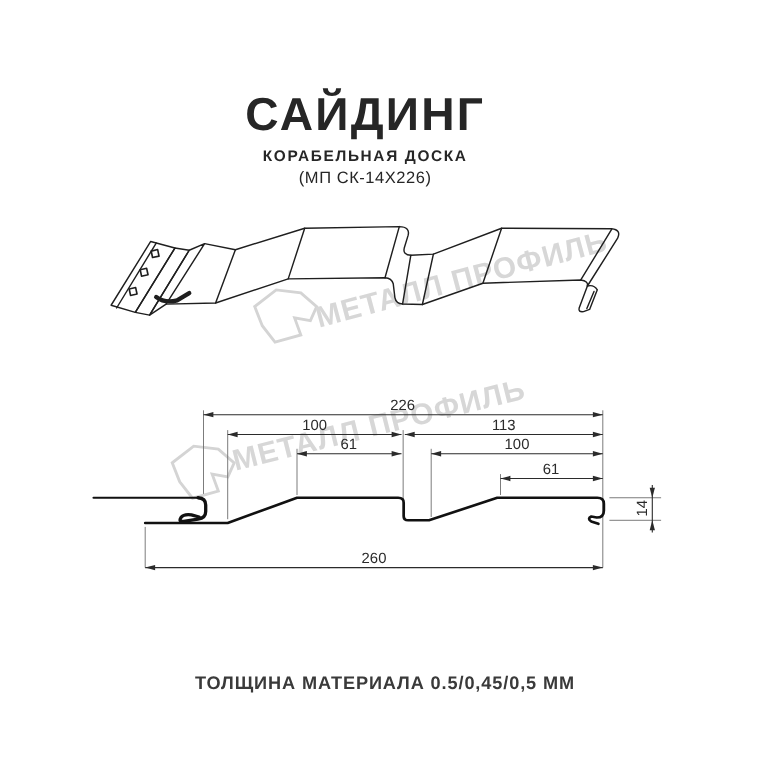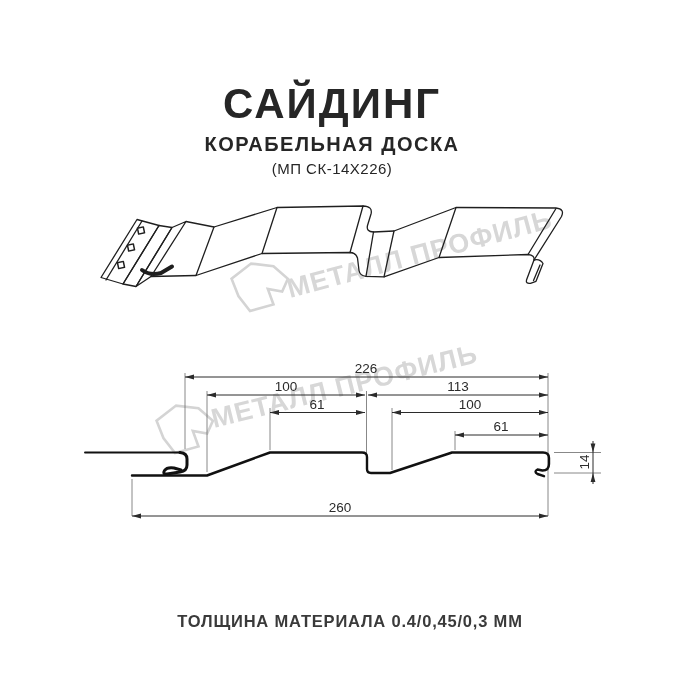--- a/index.html
+++ b/index.html
@@ -1,20 +1,20 @@
 <!DOCTYPE html>
 <html><head>
 <meta charset="utf-8">
 <style>
   html,body{margin:0;padding:0;background:#fff;}
   .page{position:relative;width:700px;height:700px;background:#fff;overflow:hidden;
         font-family:"Liberation Sans",sans-serif;}
   .hdr{position:absolute;left:0;top:47px;width:664px;text-align:center;color:#262626;margin-top:35px;}
   .hdr .title{font-size:42px;font-weight:800;letter-spacing:2px;line-height:1.05;}
-  .hdr .subtitle{font-size:20px;font-weight:700;letter-spacing:1.5px;margin-top:7px;}
+  .hdr .subtitle{font-size:14px;font-weight:700;letter-spacing:1.5px;margin-top:7px;}
   .hdr .model{font-size:15px;font-weight:400;letter-spacing:.5px;margin-top:4px;}
   .ftr{position:absolute;left:0;top:612px;width:700px;text-align:center;
        font-size:16.5px;font-weight:700;letter-spacing:.8px;color:#3a3a3a;}
   svg{position:absolute;left:0;top:0;}
   .dimtxt{font-family:"Liberation Sans",sans-serif;font-size:13.5px;fill:#2b2b2b;}
   .wmtxt{font-family:"Liberation Sans",sans-serif;font-size:27px;font-weight:700;
          letter-spacing:1px;fill:#d7d7d7;}
 </style>
 </head>
 <body>
@@ -134,14 +134,14 @@
       <g stroke="#111" fill="none" stroke-linejoin="round" stroke-linecap="round">
         <path stroke-width="1.9" d="M 85,452.5 H 180"></path>
         <path stroke-width="3" d="M 180,452.5 Q 187,453 187,459 L 187,465 Q 187,471 180,472 L 167,474 Q 162,474.5 164.5,470.5 Q 167,467 174,468 L 181,470"></path>
         <path stroke-width="2.4" d="M 132,475.5 H 207 L 270,452.5 L 362,452.5 Q 367,452.5 367,457 L 367,469 Q 367,473 371,473
                  L 390,473 L 452,452.5 L 543,452.5 Q 549,452.5 549,458 L 549,464 Q 549,470.5 542.5,470.5
                  L 537.5,469.5 Q 533.5,471.5 537.5,474 L 544,476.2"></path>
       </g>
     </g>
   </svg>
 
-  <div class="ftr">ТОЛЩИНА МАТЕРИАЛА 0.4/0,45/0,3 ММ</div>
+  <div class="ftr">ТОЛЩИНА МАТЕРИАЛА 0.5/0,45/0,5 ММ</div>
 </div>
 
 </body></html>

